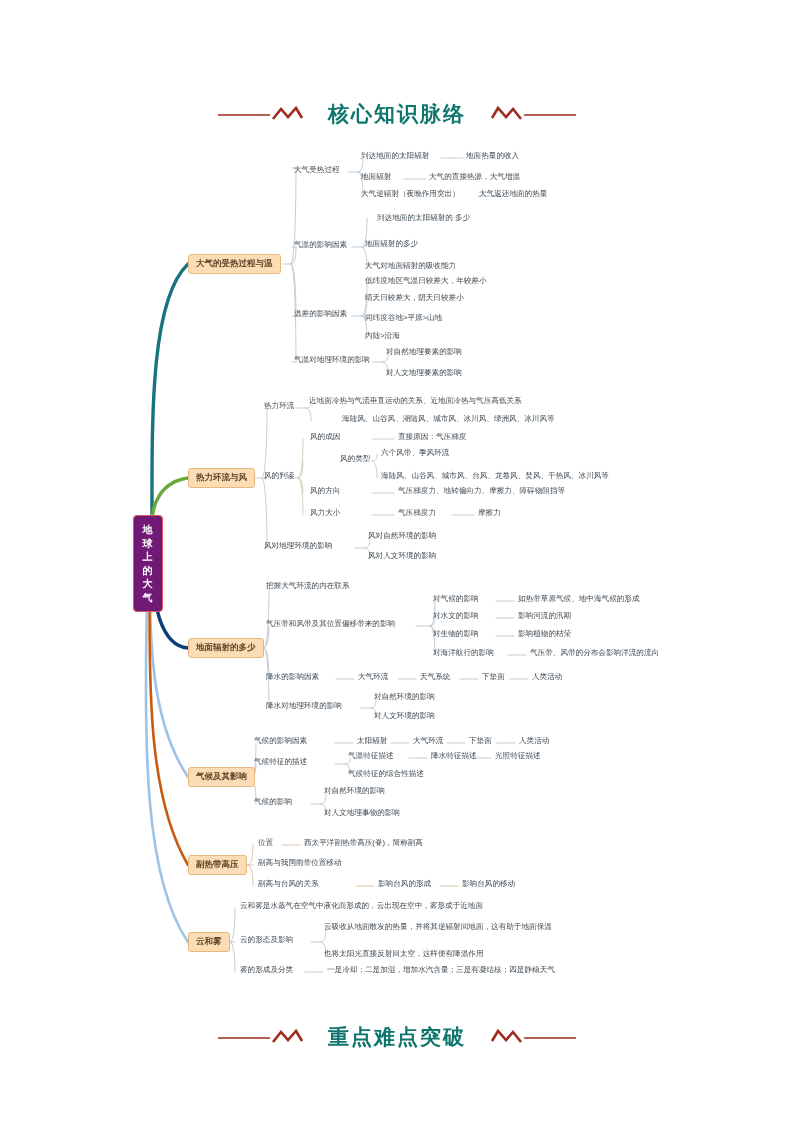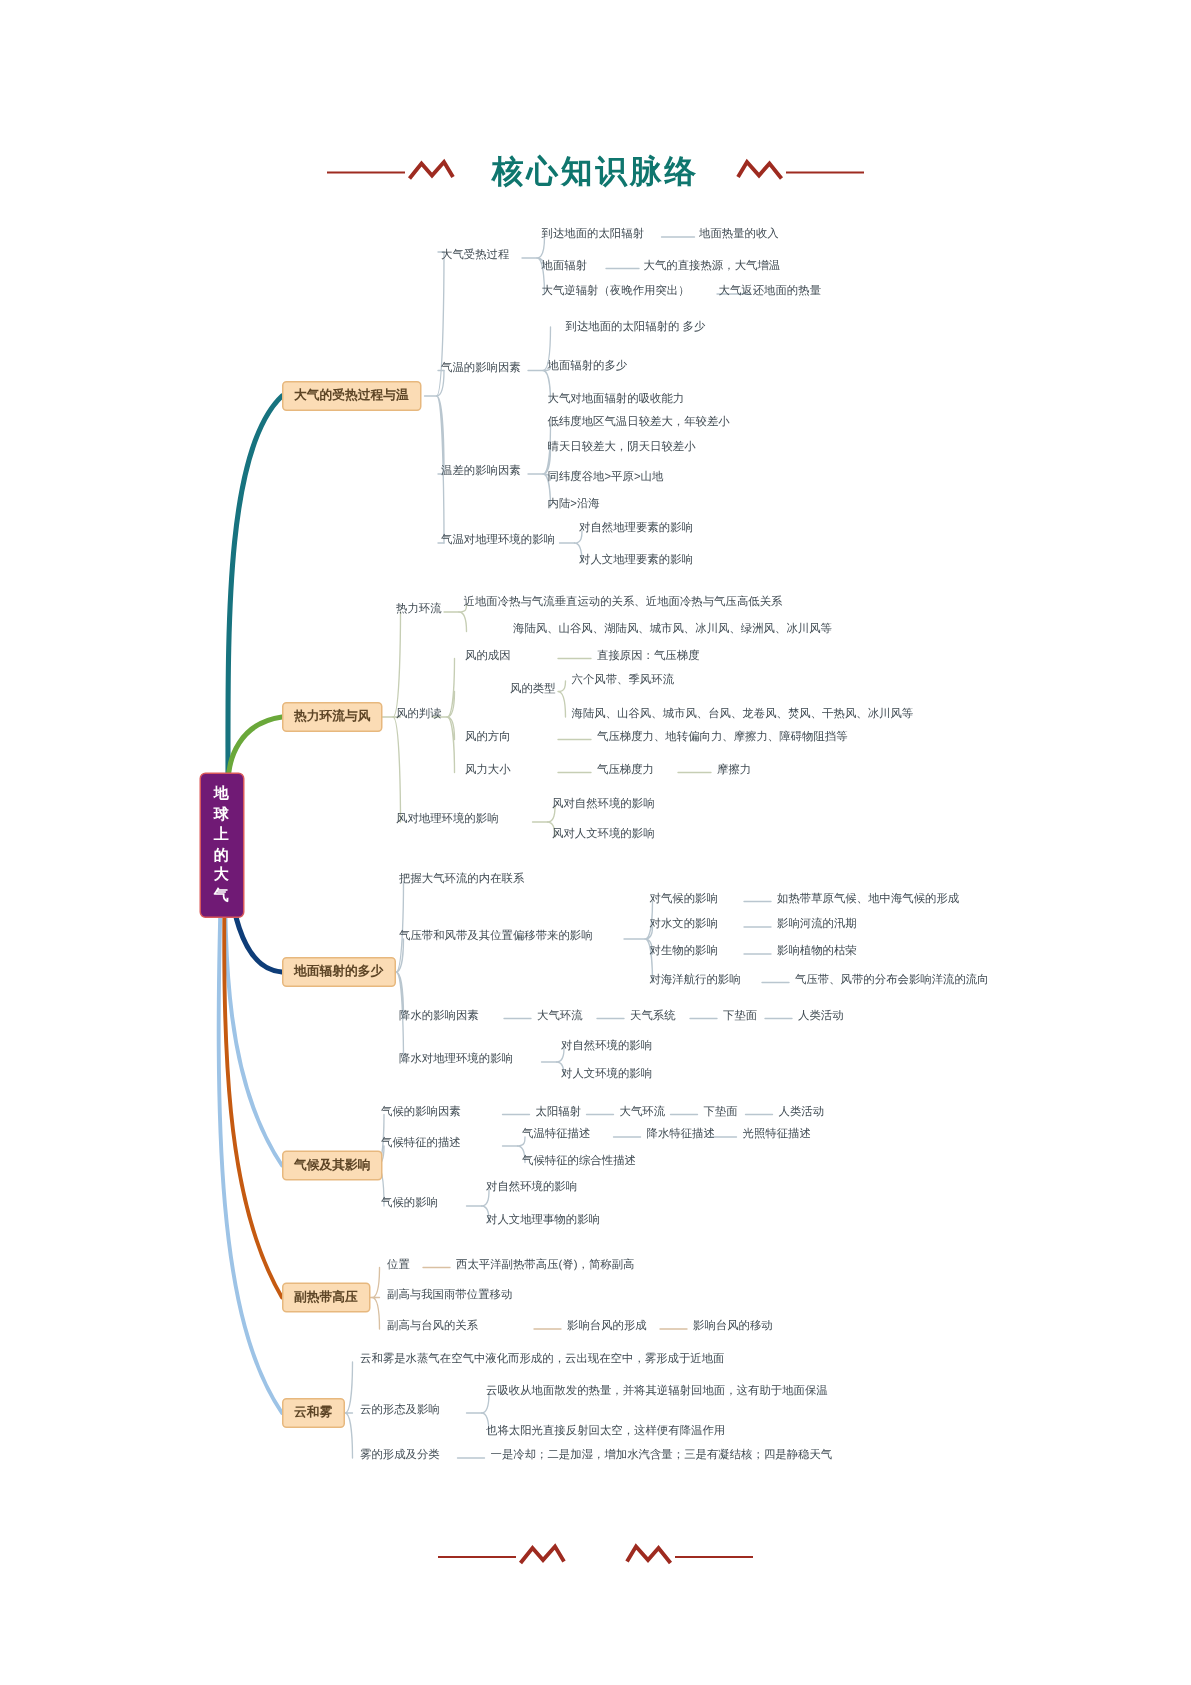--- a/index.html
+++ b/index.html
@@ -90,20 +90,21 @@
     </span>
   </div>
 
   <div class="banner" style="top:1020px;height:34px;">
     <span class="orn">
       <svg width="100" height="20" viewBox="0 0 100 20">
         <line x1="0" y1="11" x2="52" y2="11" stroke="#9e2b20" stroke-width="1.4"></line>
         <path d="M55 15 L63 5 L70 13 L78 4 L84 14" fill="none" stroke="#9e2b20" stroke-width="2.6" stroke-linejoin="miter"></path>
       </svg>
     </span>
+    <span class="ttl">重点难点突破</span>
     <span class="orn">
       <svg width="100" height="20" viewBox="0 0 100 20">
         <path d="M16 14 L22 4 L30 13 L37 5 L45 15" fill="none" stroke="#9e2b20" stroke-width="2.6" stroke-linejoin="miter"></path>
         <line x1="48" y1="11" x2="100" y2="11" stroke="#9e2b20" stroke-width="1.4"></line>
       </svg>
     </span>
   </div>
 
   <div class="map">
 

